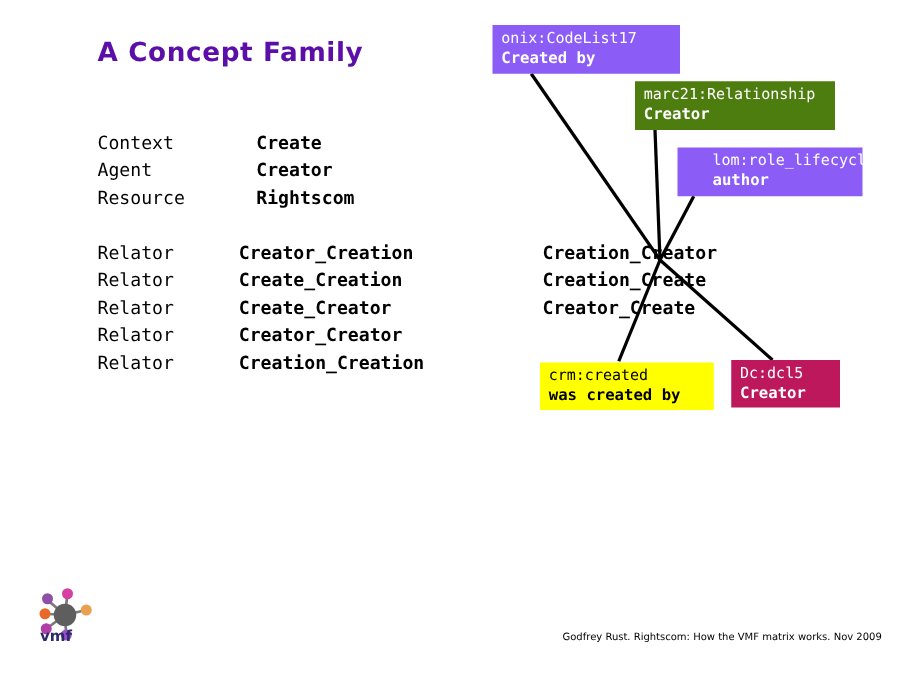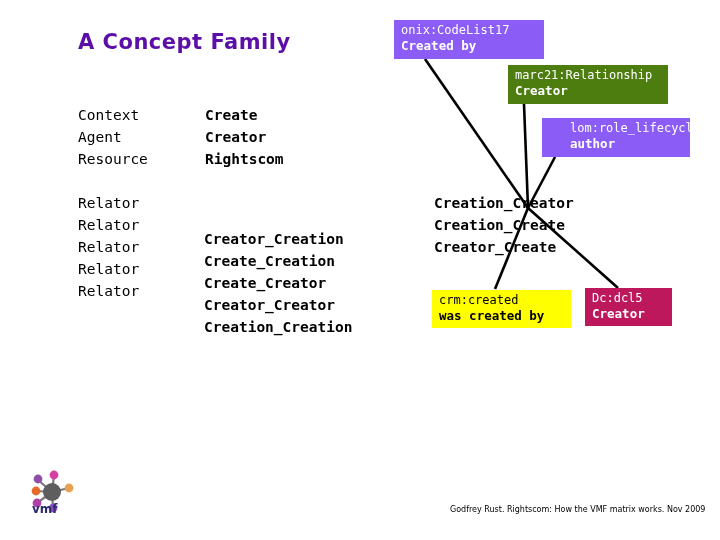--- a/index.html
+++ b/index.html
@@ -38,21 +38,21 @@
     line-height: 22px;
   }
   .mono.bold { font-weight: bold; }
 
   .col {
     position: absolute;
   }
   #col-left-a  { left: 78px;  top: 104px; }
   #col-mid-a   { left: 205px; top: 104px; }
   #col-left-b  { left: 78px;  top: 192px; }
-  #col-mid-b   { left: 204px; top: 192px; margin-top: 36px; }
+  #col-mid-b   { left: 191px; top: 192px; }
   #col-right-b { left: 434px; top: 192px; }
 
   .row { height: 22px; }
 
   
   #lines {
     position: absolute;
     left: 0; top: 0;
     width: 720px; height: 540px;
     pointer-events: none;

